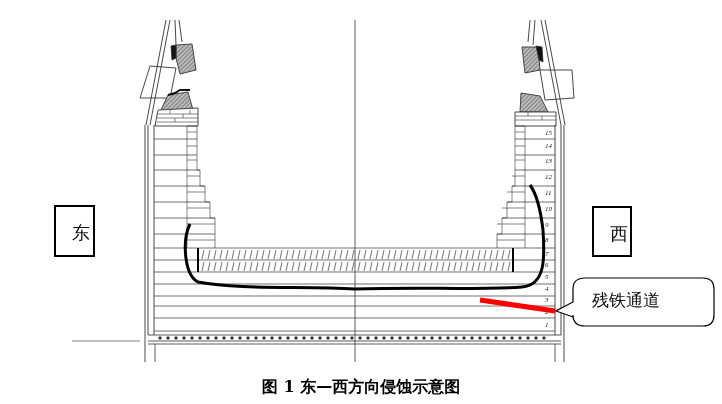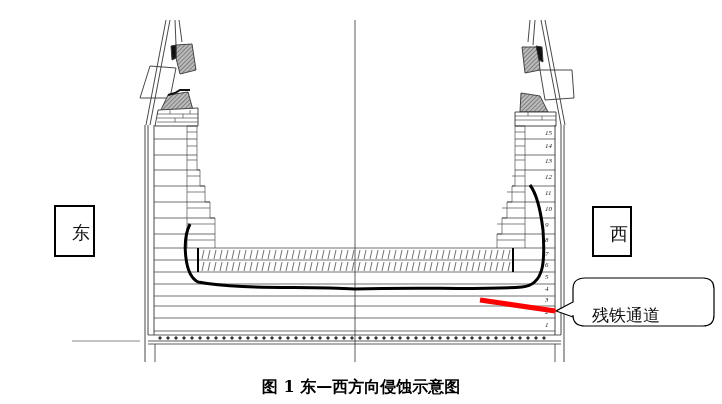--- a/index.html
+++ b/index.html
@@ -6,21 +6,21 @@
   body { width:722px; height:404px; position:relative; overflow:hidden;
          font-family: "DejaVu Sans", "Liberation Sans", sans-serif; }
   #diagram { position:absolute; left:0; top:0; width:722px; height:404px; }
   .dir-box { position:absolute; border:2px solid #000; background:#fff;
              font-size:18px; color:#111; box-sizing:border-box; }
   .dir-box span { position:absolute; }
   #east-box { left:54px; top:205px; width:41px; height:52px; }
   #east-box span { left:16px; top:14px; }
   #west-box { left:592px; top:206px; width:40px; height:51px; }
   #west-box span { left:16px; top:14px; }
-  #callout-text { position:absolute; left:592px; top:304px; font-size:17px; color:#111; }
+  #callout-text { position:absolute; left:592px; top:289px; font-size:17px; color:#111; }
   #caption { position:absolute; left:0; width:722px; top:377px; text-align:center;
              font-family: "DejaVu Serif", "Liberation Serif", serif;
              font-weight:bold; font-size:16px; color:#000; }
 </style>
 </head>
 <body>
 
 <svg id="diagram" width="722" height="404" viewBox="0 0 722 404" xmlns="http://www.w3.org/2000/svg">
   <defs>
     <pattern id="hatch" width="3" height="3" patternUnits="userSpaceOnUse" patternTransform="rotate(45)">

